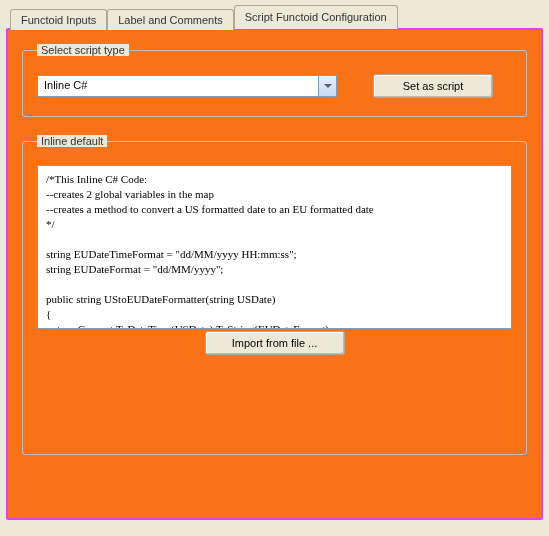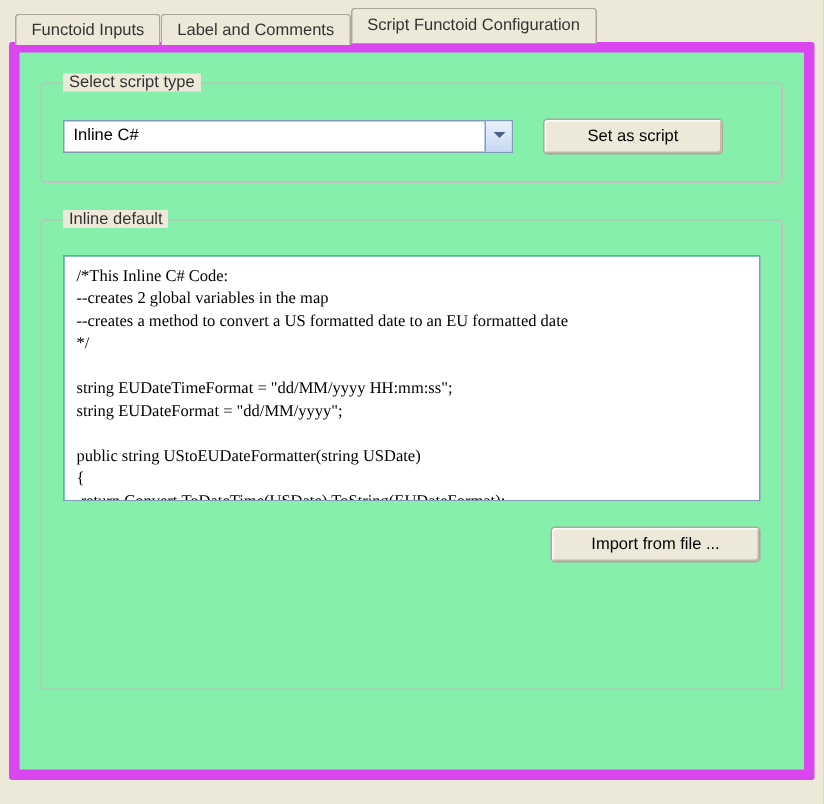--- a/index.html
+++ b/index.html
@@ -44,22 +44,22 @@
     padding-bottom: 3px;
     text-align: center;
   }
   .tab.active {
     background: #ece9d8;
     border-bottom: 1px solid #ece9d8;
     z-index: 3;
     font-weight: normal;
   }
   .tabpage {
-    border: 7px solid #d946ef;
-    background: #86efac;
+    border: 2px solid #d946ef;
+    background: #f97316;
     height: 492px;
     position: relative;
     top: 0px;
     padding: 14px 14px 4px 14px;
     border-radius: 2px;
   }
   fieldset.groupbox {
     border: 1px solid #bfbfbf;
     border-radius: 3px;
     margin: 0 0 18px 0;
@@ -68,21 +68,21 @@
   }
   fieldset.groupbox > legend {
     font-size: 11px;
     padding: 0 4px;
     color: #333;
     background: #ece9d8;
   }
   .row-scripttype {
     display: flex;
     align-items: center;
-    gap: 20px;
+    gap: 36px;
   }
   .combo {
     flex: 0 0 300px;
     position: relative;
   }
   .combo-box {
     width: 100%;
     height: 22px;
     display: flex;
     align-items: stretch;
@@ -131,22 +131,21 @@
     font-size: 11px;
     line-height: 15px;
     padding: 6px 8px;
     white-space: pre-wrap;
     overflow: auto;
     resize: none;
     color: #000;
   }
   .import-row {
     display: flex;
-    justify-content: flex-end;
-    margin-top: 14px;
+    justify-content: center;
   }
 </style>
 </head>
 <body>
 
 <div class="window">
 
   <div class="tabstrip">
     <div class="tab inactive">
       <span>Functoid Inputs</span>

